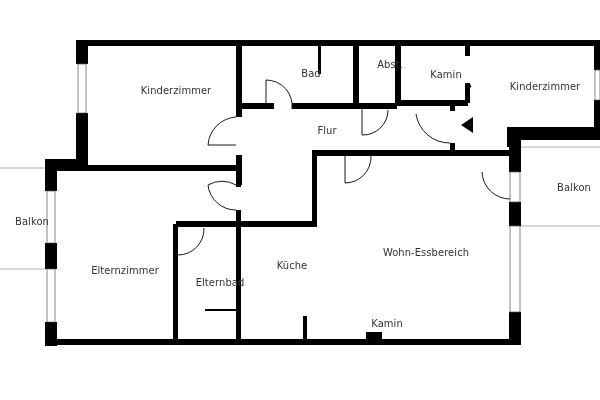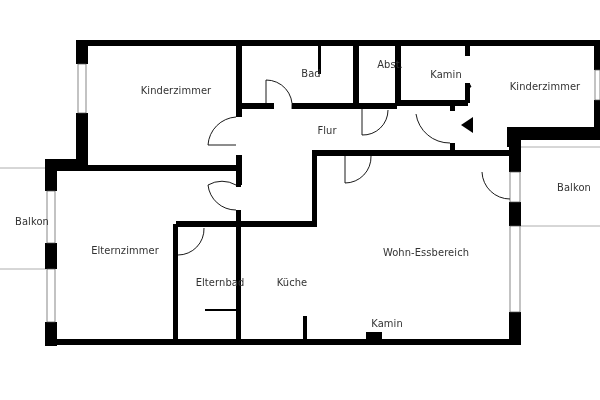--- a/index.html
+++ b/index.html
@@ -110,17 +110,17 @@
 </svg>
 
 <div class="lbl" style="left:162px;top:90px">Kinderzimmer</div>
 <div class="lbl" style="left:297px;top:73px">Bad</div>
 <div class="lbl" style="left:376px;top:64px">Abst.</div>
 <div class="lbl" style="left:432px;top:74px">Kamin</div>
 <div class="lbl" style="left:531px;top:86px">Kinderzimmer</div>
 <div class="lbl" style="left:313px;top:130px">Flur</div>
 <div class="lbl" style="left:560px;top:187px">Balkon</div>
 <div class="lbl" style="left:18px;top:221px">Balkon</div>
-<div class="lbl" style="left:111px;top:250px">Elternzimmer</div>
+<div class="lbl" style="left:111px;top:270px">Elternzimmer</div>
 <div class="lbl" style="left:206px;top:282px">Elternbad</div>
-<div class="lbl" style="left:278px;top:282px">Küche</div>
+<div class="lbl" style="left:278px;top:265px">Küche</div>
 <div class="lbl" style="left:412px;top:252px">Wohn-Essbereich</div>
 <div class="lbl" style="left:373px;top:323px">Kamin</div>
 
 </body></html>

